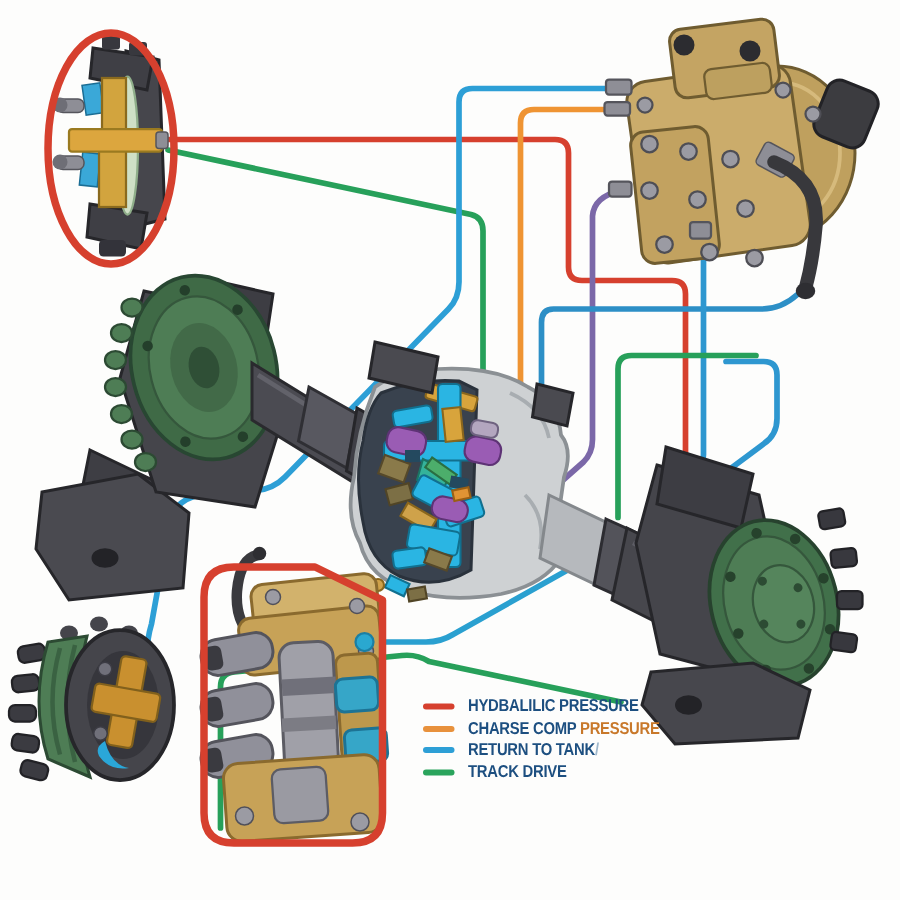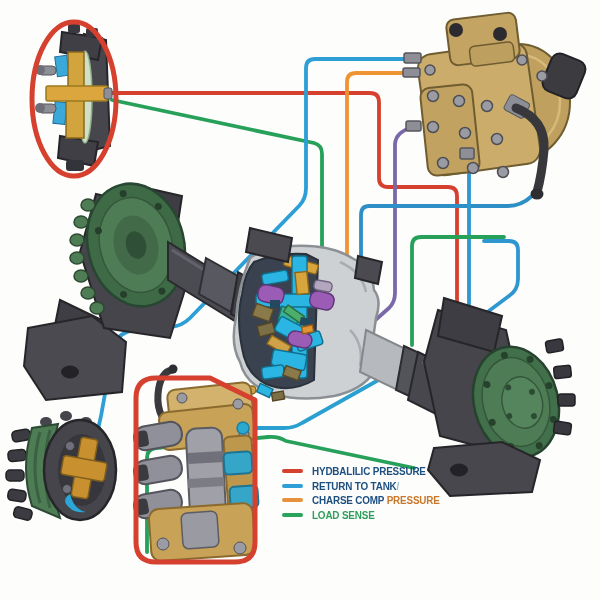--- a/index.html
+++ b/index.html
@@ -279,26 +279,26 @@
   </g>
 </svg>
 
 <div class="legend">
   <div id="legend-items">
         <div class="lg-row">
           <span class="lg-swatch" style="background: rgb(214, 64, 46);"></span>
           <span class="lg-label"><span style="color: rgb(29, 79, 128);">HYDBALILIC PRESSURE</span></span>
         </div>
         <div class="lg-row">
+          <span class="lg-swatch" style="background: rgb(232, 145, 60);"></span>
+          <span class="lg-label"><span style="color: rgb(29, 79, 128);">CHARSE COMP </span><span style="color: rgb(200, 120, 42);">PRESSURE</span></span>
+        </div>
+        <div class="lg-row">
           <span class="lg-swatch" style="background: rgb(45, 159, 214);"></span>
           <span class="lg-label"><span style="color: rgb(29, 79, 128);">RETURN TO TANK</span><span style="color: rgb(159, 184, 204);">/</span></span>
         </div>
         <div class="lg-row">
-          <span class="lg-swatch" style="background: rgb(232, 145, 60);"></span>
-          <span class="lg-label"><span style="color: rgb(29, 79, 128);">CHARSE COMP </span><span style="color: rgb(200, 120, 42);">PRESSURE</span></span>
-        </div>
-        <div class="lg-row">
           <span class="lg-swatch" style="background: rgb(42, 164, 92);"></span>
-          <span class="lg-label"><span style="color: rgb(46, 158, 91);">LOAD SENSE</span></span>
+          <span class="lg-label"><span style="color: rgb(29, 79, 128);">TRACK DRIVE</span></span>
         </div>
       </div>
 </div>
 </div>
 
 </body></html>

